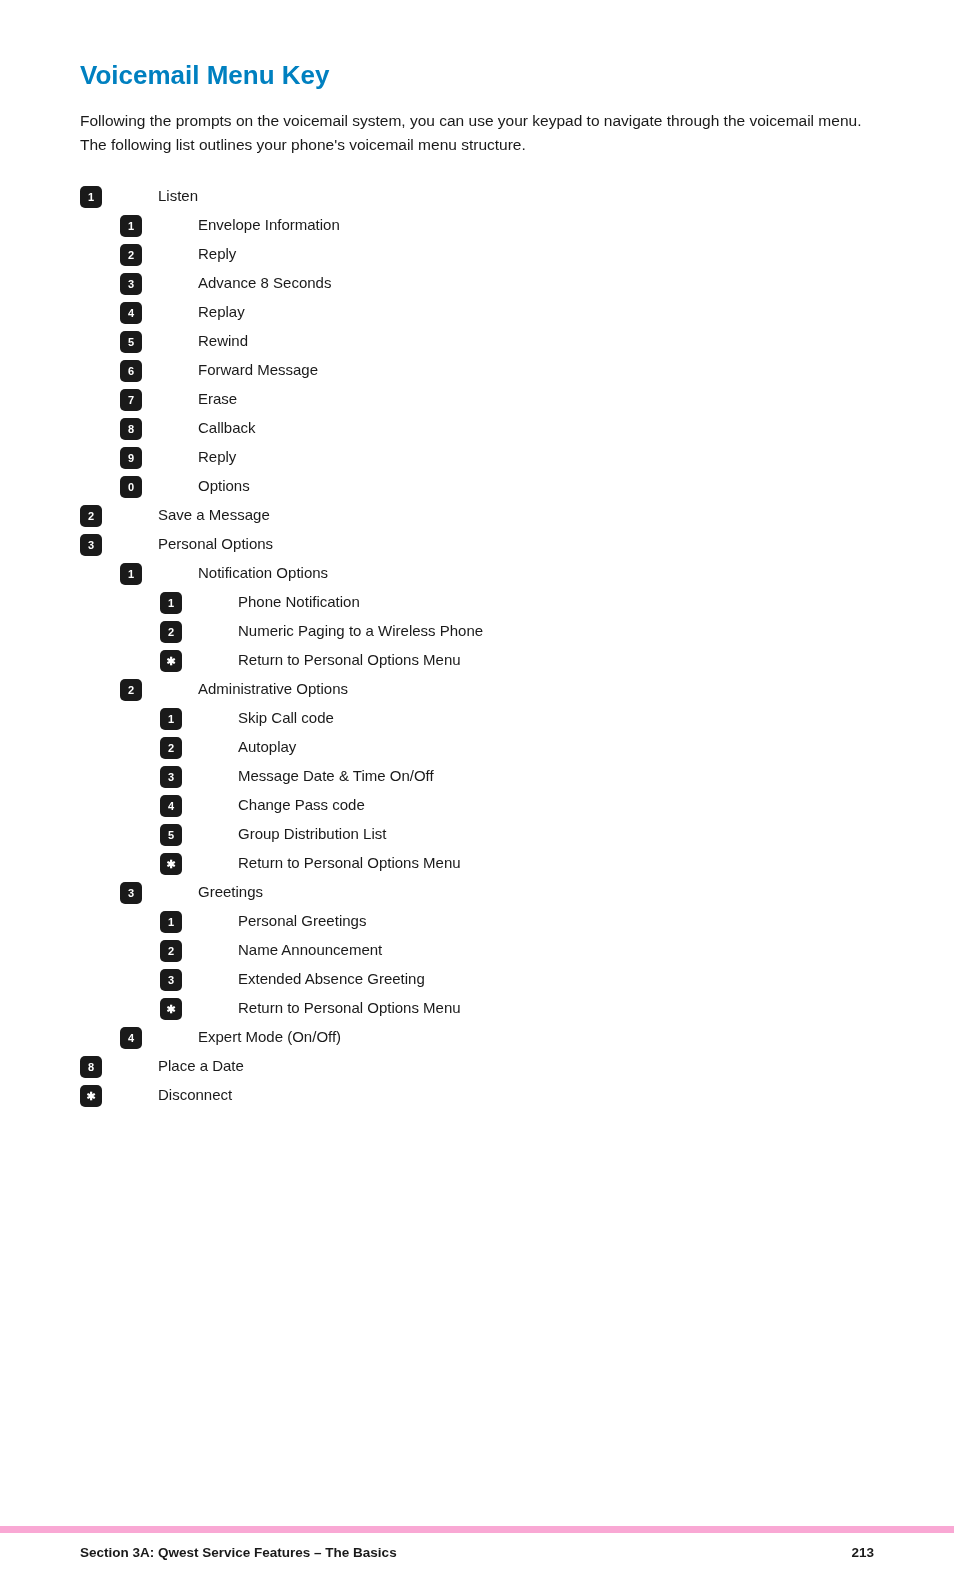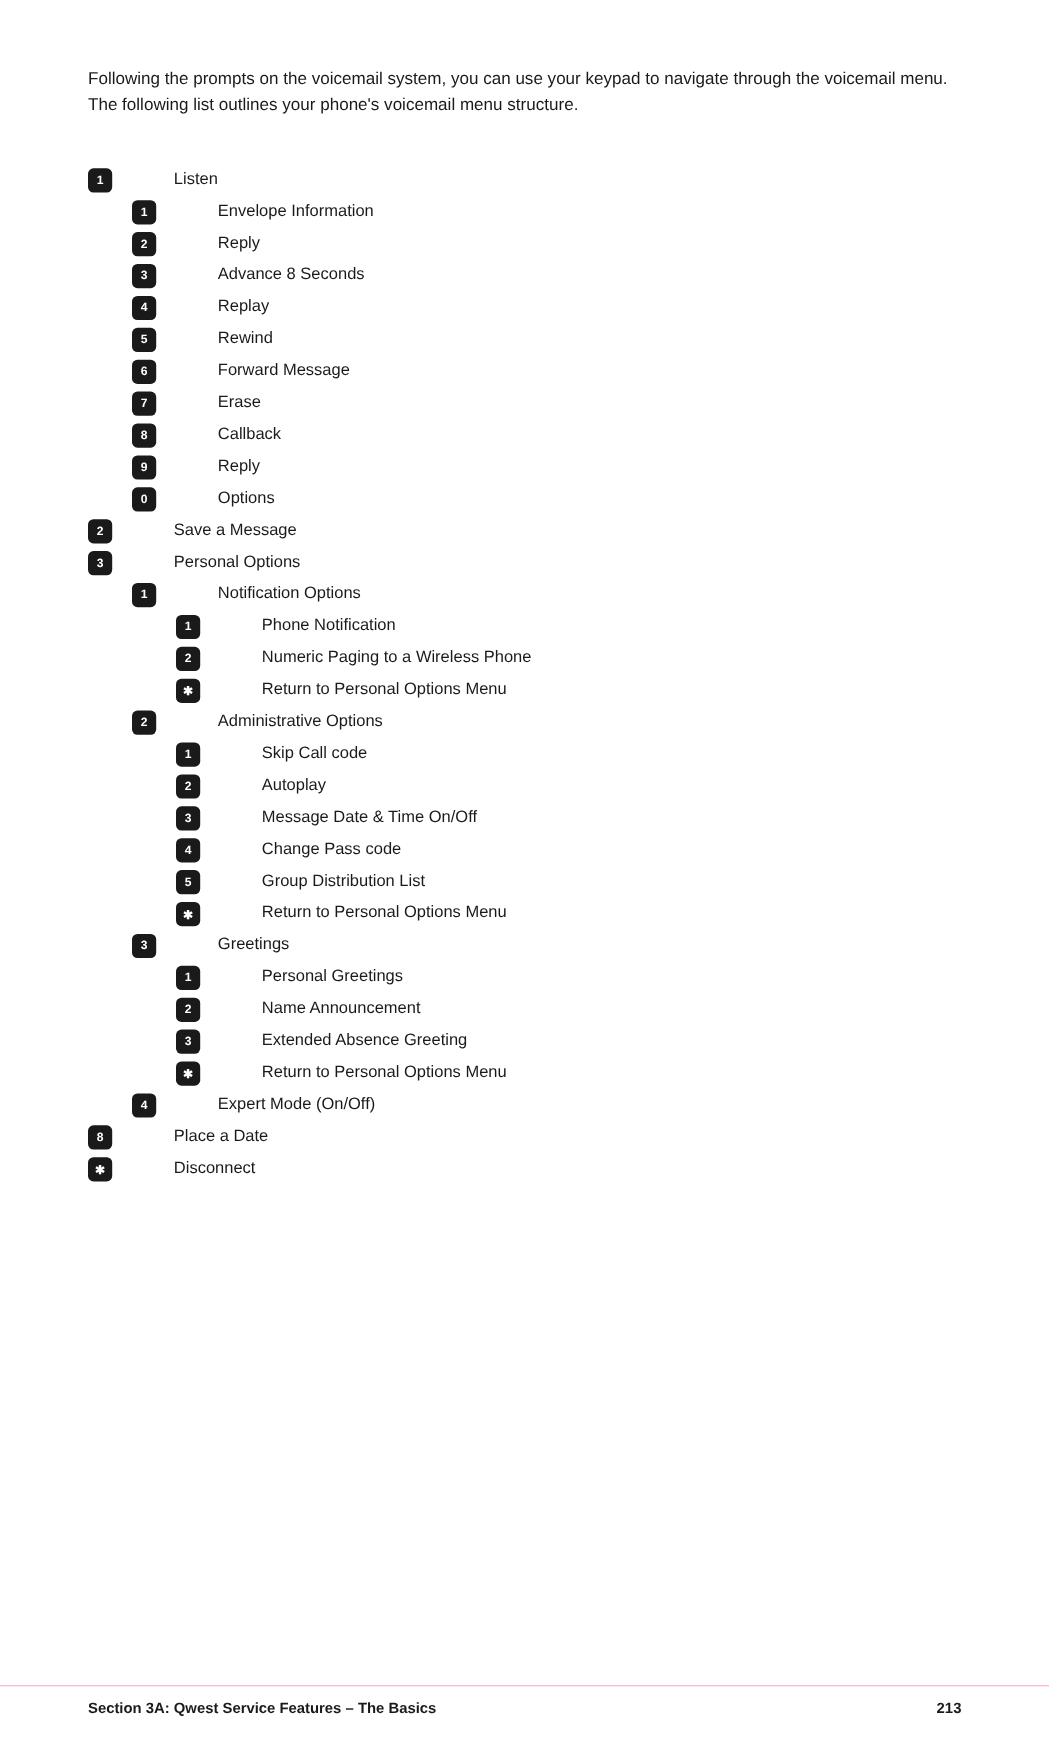--- a/index.html
+++ b/index.html
@@ -19,21 +19,21 @@
     .page-title {
       color: #0080c0;
       font-size: 26px;
       font-weight: 900;
       margin-bottom: 18px;
       font-family: 'Arial', sans-serif;
     }
     .intro-text {
       font-size: 15.5px;
       line-height: 1.55;
-      margin-bottom: 44px;
+      margin-bottom: 28px;
       font-weight: 400;
       color: #1a1a1a;
     }
     .menu-list {
       list-style: none;
       padding: 0;
       margin: 0;
     }
     .menu-item {
       display: flex;
@@ -72,28 +72,29 @@
       position: absolute;
       bottom: 30px;
       left: 0;
       right: 0;
       display: flex;
       justify-content: space-between;
       padding: 0 80px;
       font-size: 13.5px;
       font-weight: 700;
       color: #1a1a1a;
-      border-top: 1px solid #f9a8d4;
+      border-top: 7px solid #f9a8d4;
       padding-top: 12px;
     }
   </style>
 </head>
 <body>
 
 <div class="page">
+  <h1 class="page-title">Voicemail Menu Key</h1>
   <p class="intro-text">Following the prompts on the voicemail system, you can use your keypad to navigate through the voicemail menu. The following list outlines your phone's voicemail menu structure.</p>
 
   <ul class="menu-list" id="menu-list">
   <li class="menu-item level0">
         <span class="key-badge">1</span>
         <span class="menu-item-label">Listen</span>
       </li>
       <li class="menu-item level1">
         <span class="key-badge">1</span>
         <span class="menu-item-label">Envelope Information</span>

